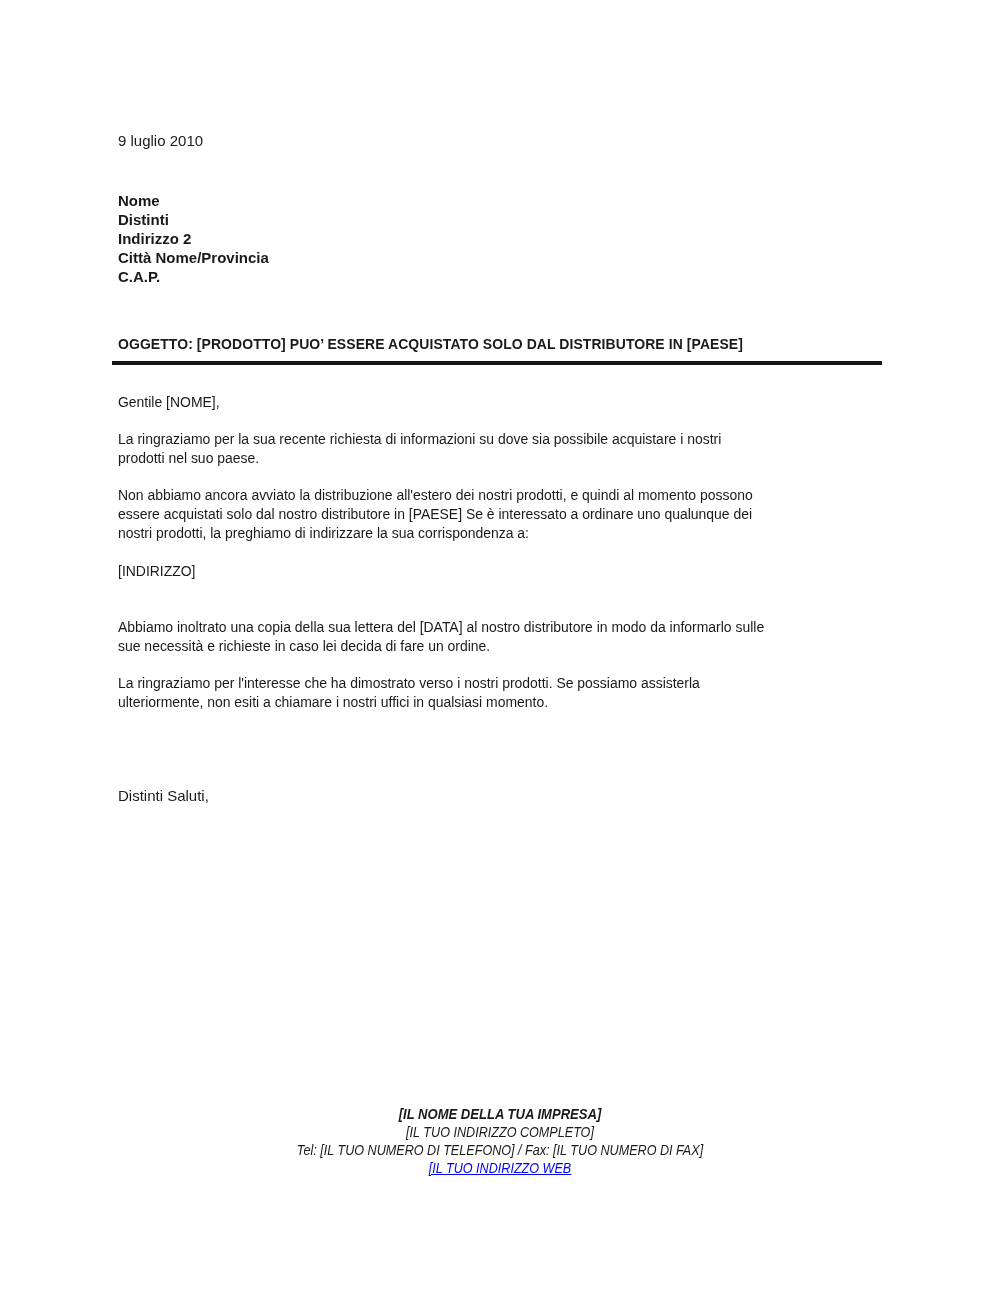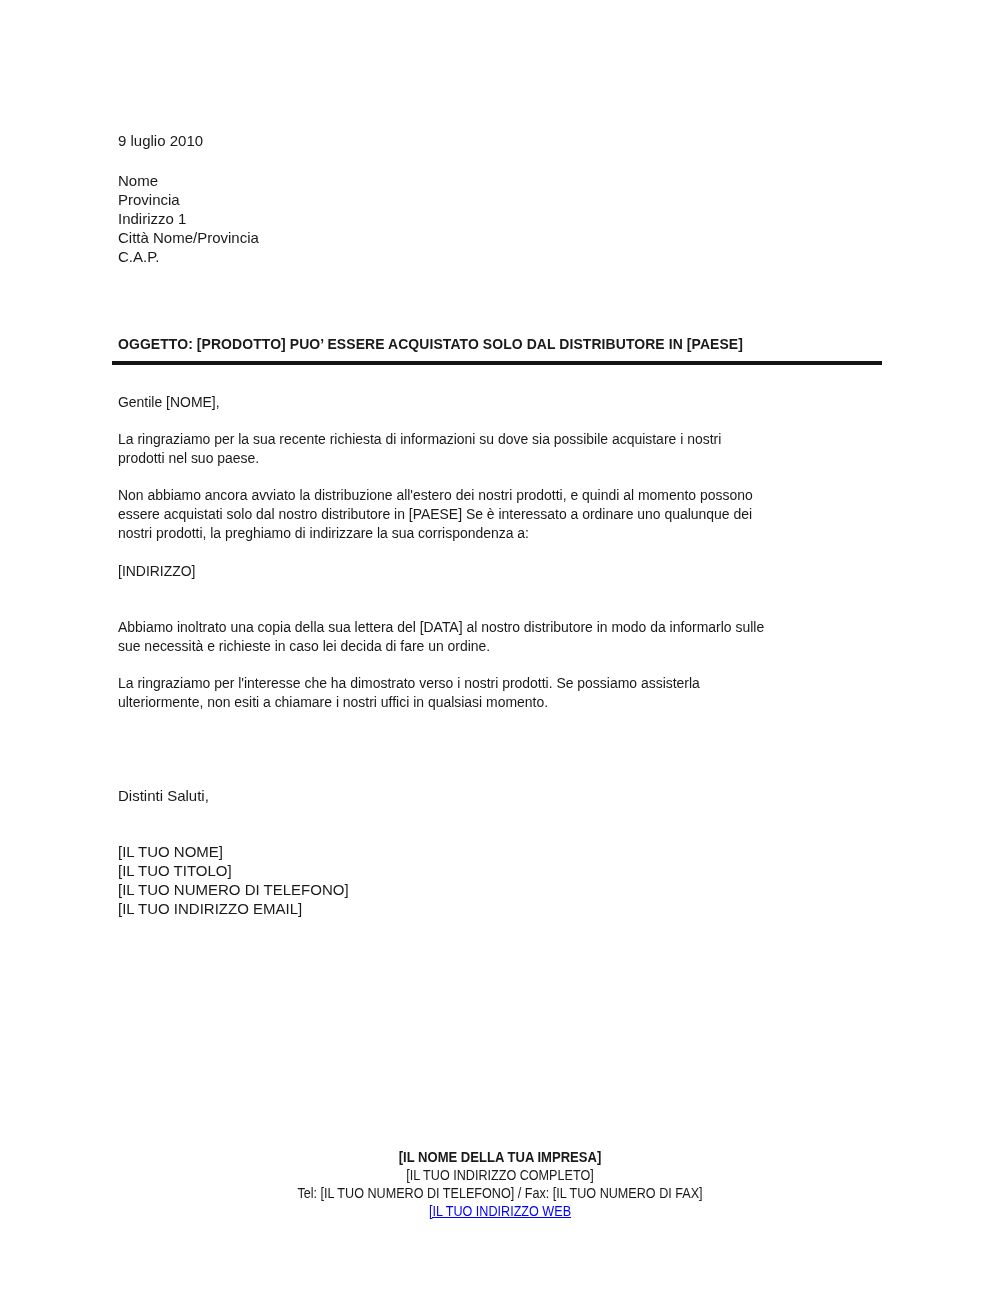--- a/index.html
+++ b/index.html
@@ -49,24 +49,24 @@
   .footer .company { font-weight: bold; font-size: 14.5px; }
   .weblink { text-decoration: underline; cursor: pointer; }
 </style>
 </head>
 <body>
 
 <div class="page" style="color: rgb(26, 26, 26);">
 
   <div class="abs txt" style="top:131px;">9 luglio 2010</div>
 
-  <div class="abs txt" style="top:171px;">
+  <div class="abs txt" style="top:191px;font-weight:bold;">
     <div>Nome</div>
-    <div>Provincia</div>
-    <div>Indirizzo 1</div>
+    <div>Distinti</div>
+    <div>Indirizzo 2</div>
     <div>Città Nome/Provincia</div>
     <div>C.A.P.</div>
   </div>
 
   <div class="abs narrow subject" style="top:334px;">OGGETTO: [PRODOTTO] PUO’ ESSERE ACQUISTATO SOLO DAL DISTRIBUTORE IN [PAESE]</div>
 
   <div class="rule" style="top: 361px; background: rgb(20, 20, 20);"></div>
 
   <div class="abs narrow" style="top:392px;">Gentile [NOME],</div>
 
@@ -80,27 +80,21 @@
   <div class="abs narrow" style="top:561px;">[INDIRIZZO]</div>
 
   <div class="abs narrow" style="top:617px;">Abbiamo inoltrato una copia della sua lettera del [DATA] al nostro distributore in modo da informarlo sulle
 sue necessità e richieste in caso lei decida di fare un ordine.</div>
 
   <div class="abs narrow" style="top:673px;">La ringraziamo per l'interesse che ha dimostrato verso i nostri prodotti. Se possiamo assisterla
 ulteriormente, non esiti a chiamare i nostri uffici in qualsiasi momento.</div>
 
   <div class="abs txt" style="top:786px;">Distinti Saluti,</div>
 
-  <div class="abs txt" style="top:842px;">
-    <div>[IL TUO NOME]</div>
-    <div>[IL TUO TITOLO]</div>
-    <div>[IL TUO NUMERO DI TELEFONO]</div>
-    <div>[IL TUO INDIRIZZO EMAIL]</div>
-  </div>
 
-  <div class="footer" style="top:1148px;">
+  <div class="footer" style="top:1105px;font-style:italic;">
     <div class="company">[IL NOME DELLA TUA IMPRESA]</div>
     <div>[IL TUO INDIRIZZO COMPLETO]</div>
     <div>Tel: [IL TUO NUMERO DI TELEFONO] / Fax: [IL TUO NUMERO DI FAX]</div>
     <div><span class="weblink" style="color: rgb(0, 0, 255);">[IL TUO INDIRIZZO WEB</span></div>
   </div>
 
 </div>
 
 </body></html>

